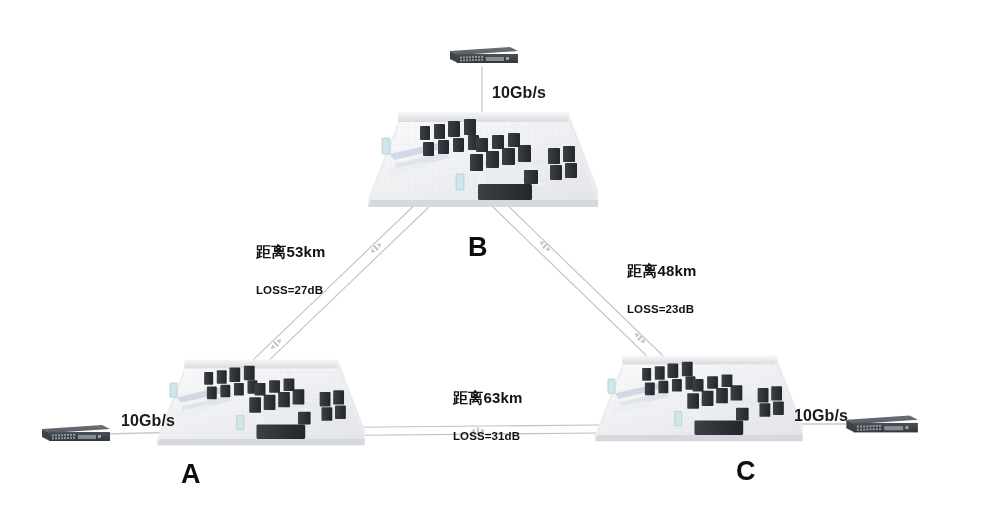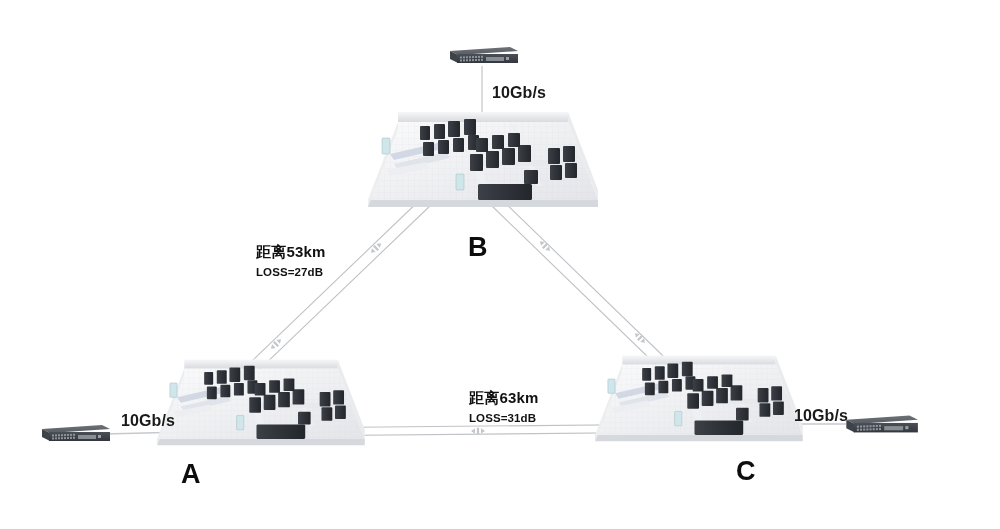--- a/index.html
+++ b/index.html
@@ -33,21 +33,21 @@
     font-size: 15px;
     font-weight: bold;
     letter-spacing: .2px;
     line-height: 18px;
   }
   .link-label .loss {
     font-size: 11.5px;
     font-weight: bold;
     letter-spacing: .1px;
     line-height: 16px;
-    margin-top: 3px;
+    margin-top: 21px;
   }
   .rate-label {
     position: absolute;
     font-size: 16px;
     font-weight: bold;
     color: #1a1a1a;
     white-space: nowrap;
     letter-spacing: .1px;
   }
   .site-letter {
@@ -389,22 +389,26 @@
       <rect x="42" y="15" width="18" height="4" fill="#9aa1a8" opacity=".8"></rect>
       <rect x="62" y="15" width="3" height="3" fill="#c2c8cd" opacity=".7"></rect>
     </svg>
   </div>
 
   <div class="link-label" style="left:256px; top:243px;">
     <div class="dist">距离53km</div>
     <div class="loss">LOSS=27dB</div>
   </div>
 
-
-  <div class="link-label" style="left:469px; top:389px;">
+  <div class="link-label" style="left:627px; top:262px;">
+    <div class="dist">距离48km</div>
+    <div class="loss">LOSS=23dB</div>
+  </div>
+
+  <div class="link-label" style="left:453px; top:389px;">
     <div class="dist">距离63km</div>
     <div class="loss">LOSS=31dB</div>
   </div>
 
   <div class="rate-label" style="left:492px; top:84px;">10Gb/s</div>
   <div class="rate-label" style="left:121px; top:412px;">10Gb/s</div>
   <div class="rate-label" style="left:794px; top:407px;">10Gb/s</div>
 
   <div class="site-letter" style="left:468px; top:234px;">B</div>
   <div class="site-letter" style="left:181px; top:461px;">A</div>

